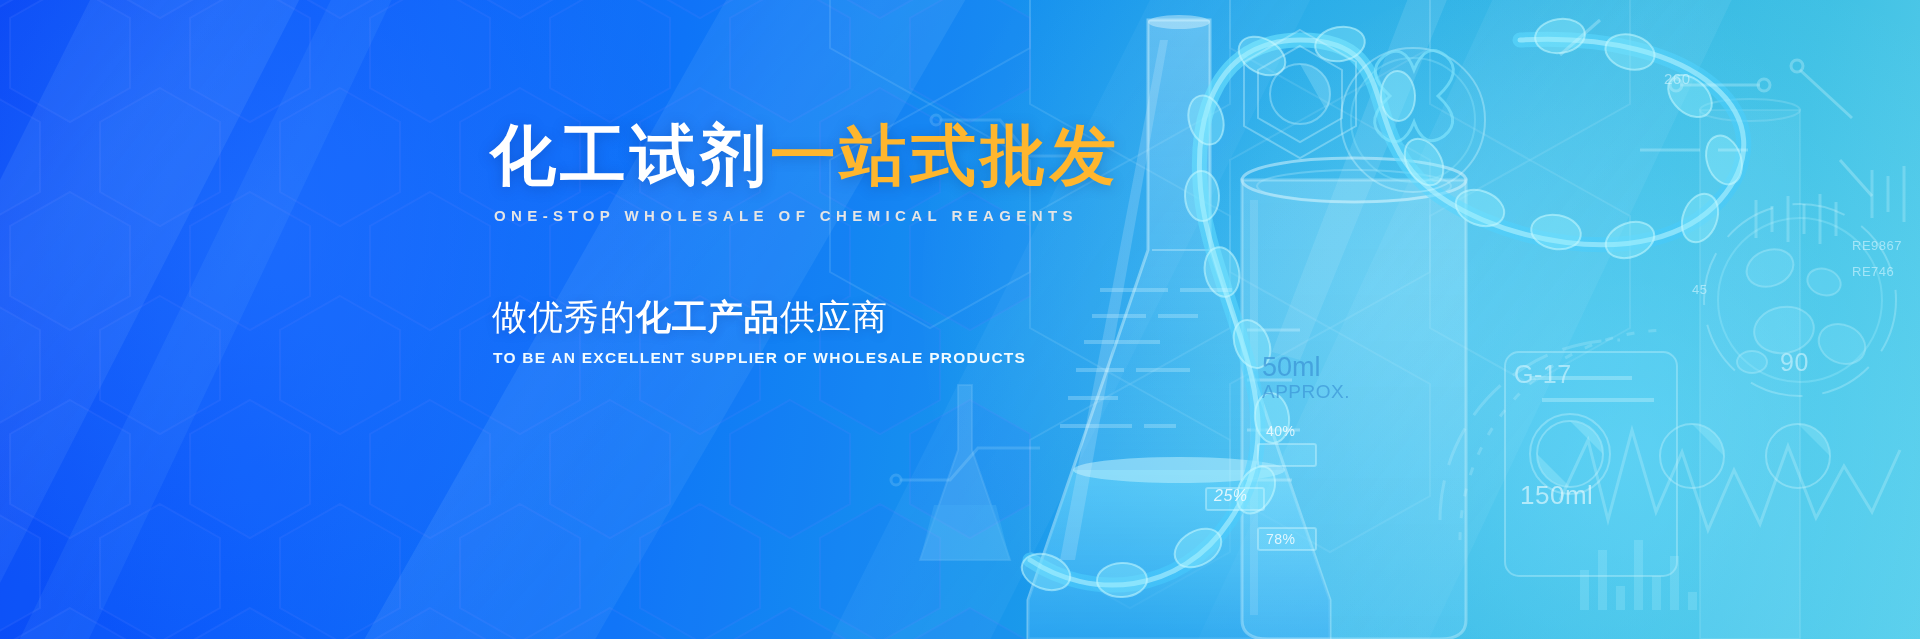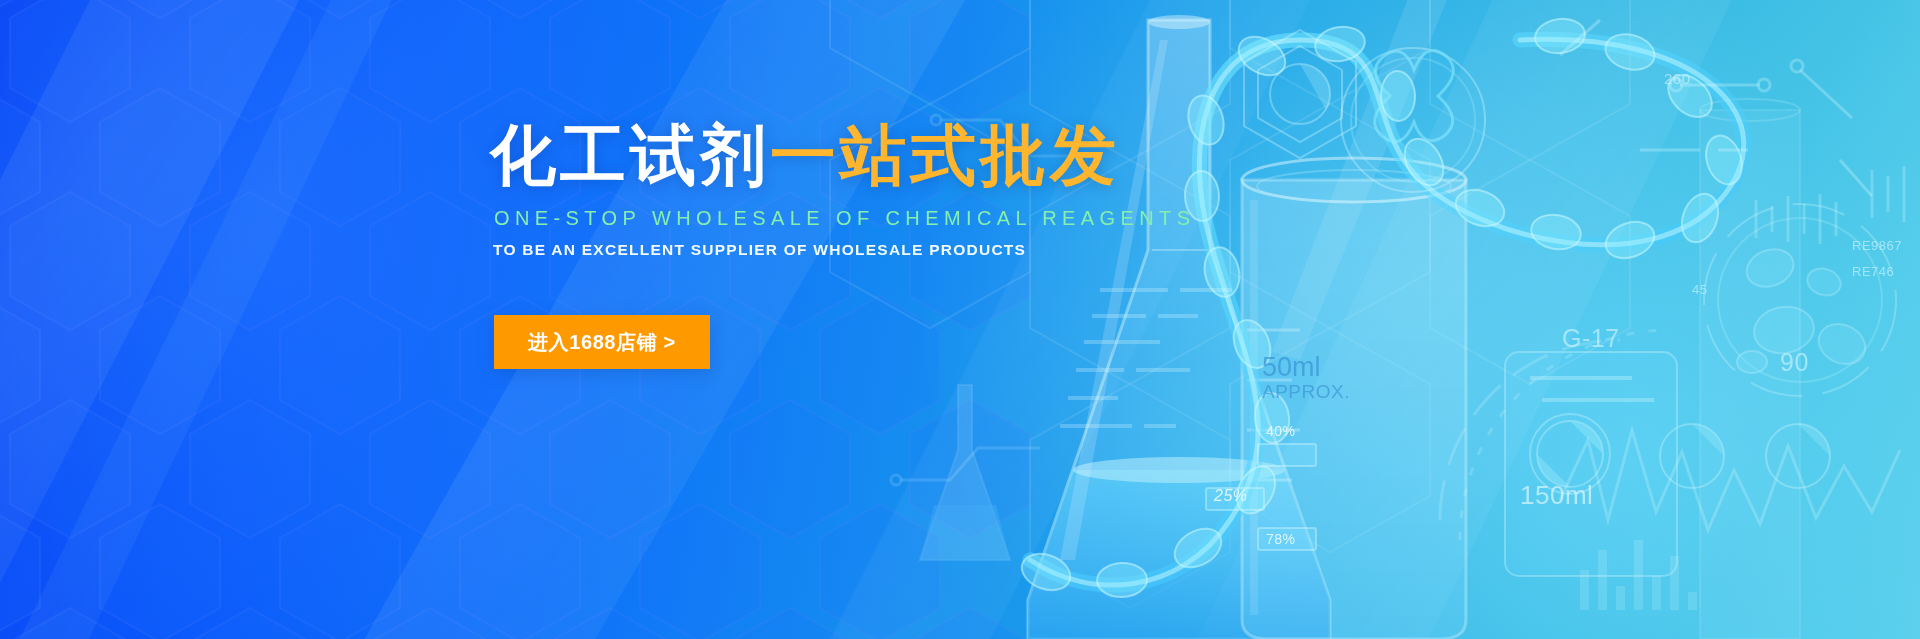--- a/index.html
+++ b/index.html
@@ -115,24 +115,24 @@
     font-weight: 700;
     letter-spacing: 4px;
     color: #ffffff;
     text-shadow: 0 2px 14px rgba(0, 40, 120, .28);
     white-space: nowrap;
   }
   .headline .accent { color: #ffb62e; }
 
   .headline-en {
     margin: 16px 0 0 4px;
-    font-size: 20px;
-    font-weight: 400;
+    font-size: 15px;
+    font-weight: 700;
     letter-spacing: 5.4px;
-    color: #86efac;
+    color: #e5e5e5;
     white-space: nowrap;
   }
 
   .tagline {
     margin: 72px 0 0 2px;
     font-size: 35px;
     line-height: 1.2;
     letter-spacing: 1px;
     color: #ffffff;
     font-weight: 400;
@@ -463,35 +463,35 @@
       <g opacity=".45" stroke-width="3">
         <path d="M1440 520 A180 180 0 0 1 1620 340" stroke-dasharray="40 16"></path>
         <path d="M1460 540 A210 210 0 0 1 1670 330" stroke-dasharray="8 14"></path>
       </g>
     </g>
   </svg>
 
   <div class="overlay-label" style="left:1262px; top:352px; font-size:27px; color:rgba(60,150,215,.75); letter-spacing:0;text-align:center;">50ml</div>
   <div class="overlay-label" style="left:1262px; top:381px; font-size:19px; color:rgba(60,150,215,.7); letter-spacing:.5px;">APPROX.</div>
   <div class="overlay-label" style="left:1520px; top:480px; font-size:26px; color:rgba(235,252,255,.62); letter-spacing:.5px;">150ml</div>
-  <div class="overlay-label" style="left:1514px; top:324px; font-size:25px;margin-left:48px;">G-17</div>
+  <div class="overlay-label" style="left:1514px; top:360px; font-size:25px;">G-17</div>
   <div class="overlay-label" style="left:1780px; top:348px; font-size:25px;">90</div>
   <div class="overlay-label" style="left:1852px; top:238px; font-size:13px;">RE9867</div>
   <div class="overlay-label" style="left:1852px; top:256px; font-size:13px;margin-top:8px;">RE746</div>
   <div class="overlay-label" style="left:1692px; top:282px; font-size:13px;">45</div>
   <div class="overlay-label" style="left:1664px; top:70px; font-size:15px;">260</div>
   <div class="overlay-label" style="left:1266px; top:423px; font-size:14px; color:rgba(245,253,255,.85);">40%</div>
   <div class="overlay-label" style="left:1214px; top:487px; font-size:16px; color:rgba(245,253,255,.85);font-style:italic;">25%</div>
   <div class="overlay-label" style="left:1266px; top:531px; font-size:14px; color:rgba(245,253,255,.85);">78%</div>
 
   <div class="content">
 
     <h1 class="headline"><span>化工试剂</span><span class="accent">一站式批发</span></h1>
 
     <div class="headline-en">ONE-STOP WHOLESALE OF CHEMICAL REAGENTS</div>
 
+    <div class="tagline"><span>做优秀的</span><span class="strong">化工产品</span><span>供应商</span></div>
 
     <div class="tagline-en">TO BE AN EXCELLENT SUPPLIER OF WHOLESALE PRODUCTS</div>
 
-    <button class="cta" type="button">进入1688店铺 &gt;</button>
   </div>
 
 </div>
 
 </body></html>

